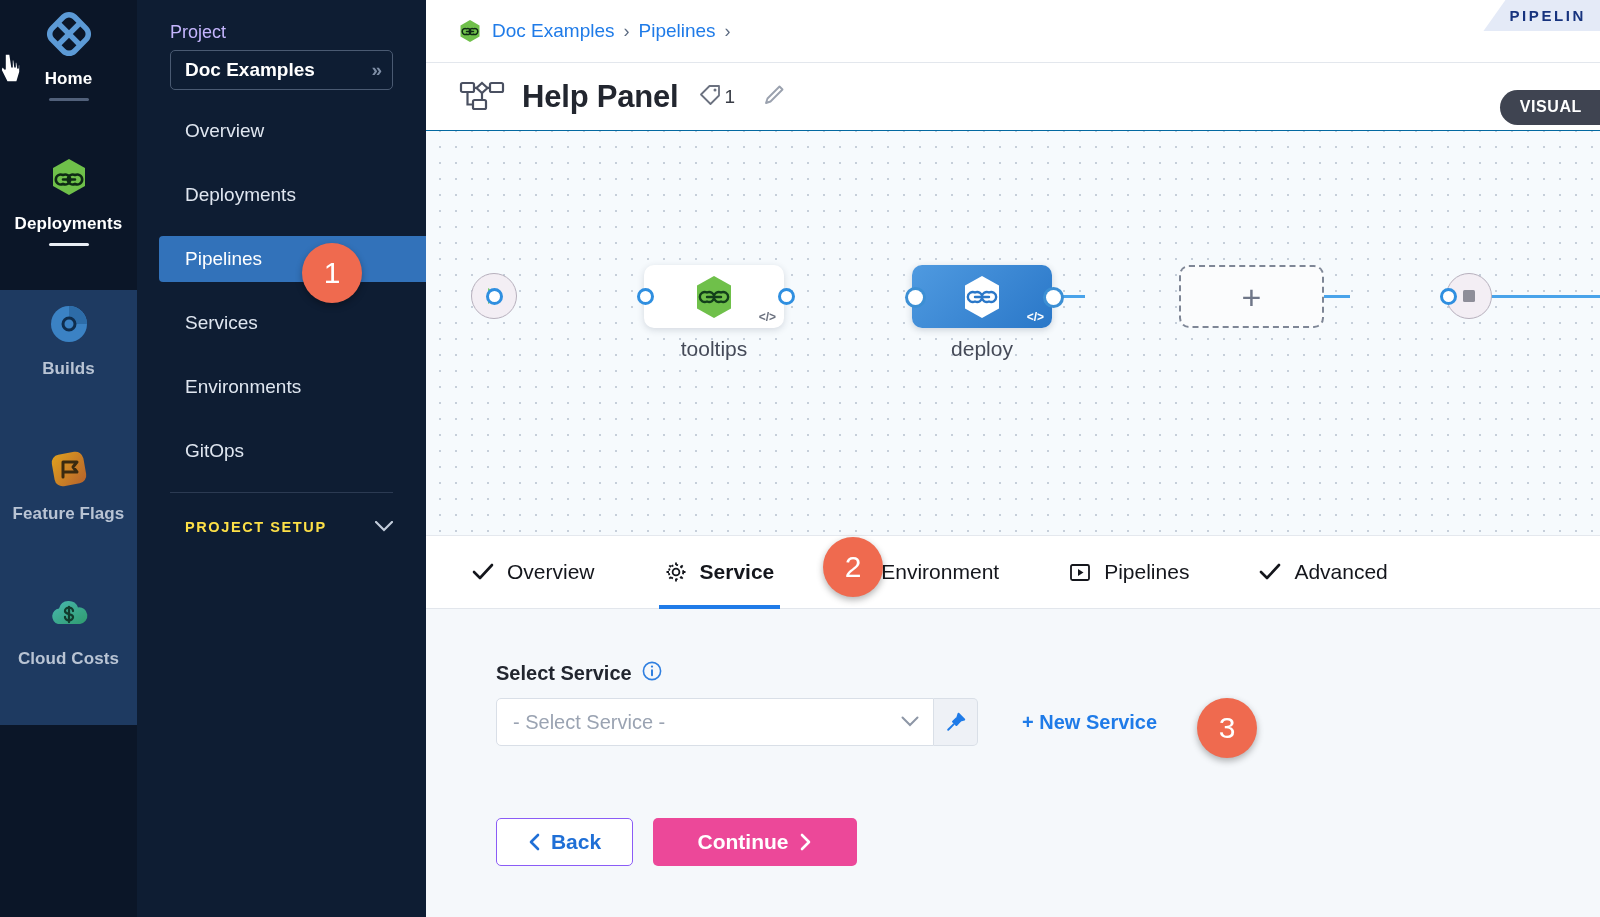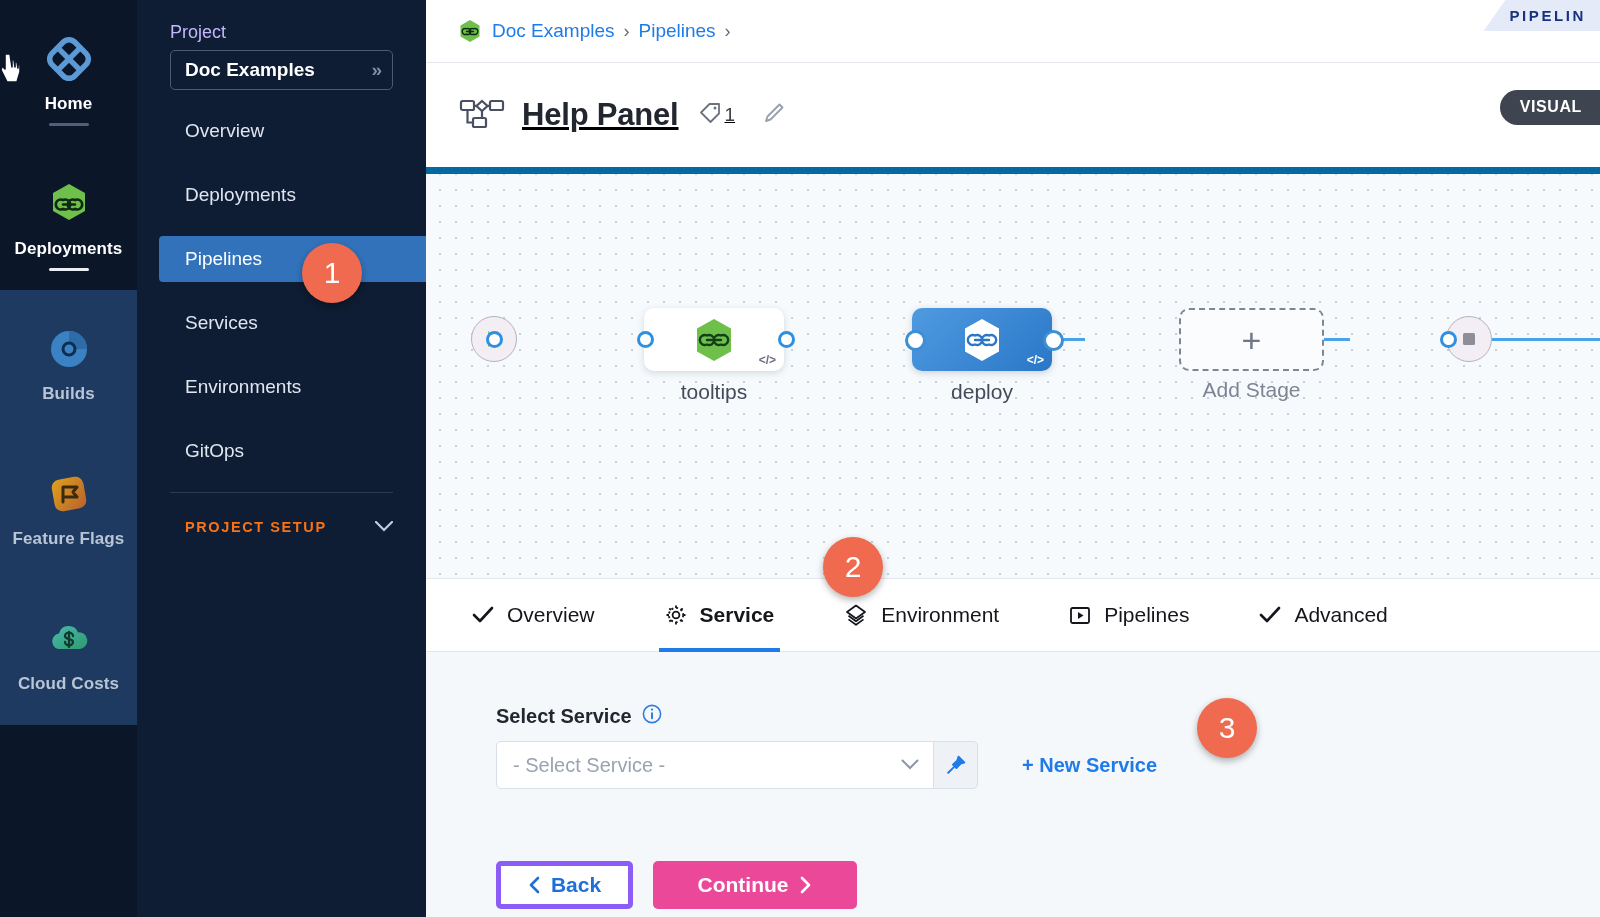--- a/index.html
+++ b/index.html
@@ -15,21 +15,21 @@
   .rail {
     width: 137px; flex: 0 0 137px;
     background: #0b1628;
     display: flex; flex-direction: column;
     position: relative; z-index: 5;
   }
   .rail-item {
     position: relative;
     display: flex; flex-direction: column; align-items: center;
     justify-content: flex-start;
-    padding-top: 34px;
+    padding-top: 9px;
     height: 145px;
     color: #b9c4d4;
     cursor: pointer;
   }
   .rail-item.dark { background: #0b1628; }
   .rail-item.lighter { background: #1e3a61; }
   .rail-item .ic { width: 50px; height: 50px; display:flex; align-items:center; justify-content:center; }
   .rail-label {
     margin-top: 10px; font-size: 17px; font-weight: 700;
     text-align: center; line-height: 1.2; letter-spacing: .1px;
@@ -73,21 +73,21 @@
   .nav-item.selected {
     background: #3272ba; color: #ffffff;
     margin-left: 22px; border-radius: 4px 0 0 4px; padding-left: 26px;
   }
   .nav-sep {
     margin: 12px 33px 0 33px; height: 1px; background: #2b3a52;
   }
   .nav-setup {
     margin-top: 26px; padding: 0 33px 0 48px;
     display: flex; align-items: flex-end; justify-content: space-between;
-    font-size: 14.5px; letter-spacing: 1.6px; font-weight: 700; color: #f97316;
+    font-size: 14.5px; letter-spacing: 1.6px; font-weight: 700; color: #fde047;
     cursor: pointer;
   }
 
   
   .main { flex: 1 1 auto; display: flex; flex-direction: column; background: #ffffff; position: relative; min-width: 0;}
 
   .breadcrumb-bar {
     height: 62px; display: flex; align-items: center; padding-left: 33px;
     background: #ffffff; position: relative;
   }
@@ -98,24 +98,23 @@
   .ribbon {
     position: absolute; right: 0; top: 0; height: 31px;
     background: #e4eaf7;
     display: flex; align-items: center;
     padding: 0 14px 0 26px;
     font-size: 15px; font-weight: 700; letter-spacing: 2.6px; color: #17337e;
     clip-path: polygon(22px 0, 100% 0, 100% 100%, 0 100%);
   }
 
   .title-bar {
-    height: 112px; border-top: 1px solid #e3e7ed; border-bottom: 7px solid #0369a1;
+    height: 69px; border-top: 1px solid #e3e7ed; border-bottom: 1px solid #0369a1;
     display: flex; align-items: center; padding-left: 33px; background: #fff;
     position: relative;
-    text-decoration: underline;
   }
   .pipe-icon { width: 46px; height: 34px; margin-right: 17px; }
   .page-title { font-size: 31px; font-weight: 700; color: #22262f; letter-spacing: -.2px; }
   .tagwrap { display:flex; align-items:center; margin-left: 18px; cursor:pointer;}
   .tag-count { font-size: 19px; color: #383c45; margin-left: 2px; }
   .edit-pencil { margin-left: 26px; cursor: pointer; }
   .visual-pill {
     position: absolute; right: 0px; top: 27px;
     background: #3f4451; color: #fff; font-size: 16px; font-weight: 700;
     letter-spacing: .6px; padding: 8px 18px 9px 20px;
@@ -204,21 +203,21 @@
     display: flex; align-items: center; justify-content: center; cursor: pointer;
   }
   .new-service {
     margin-left: 44px; color: #1f7be8; font-size: 20px; font-weight: 700; cursor: pointer;
   }
   .btn-row { display: flex; align-items: center; margin-top: 72px; }
   .btn {
     height: 48px; border-radius: 5px; display: flex; align-items: center;
     justify-content: center; font-size: 21px; font-weight: 700; cursor: pointer;
   }
-  .btn-back { width: 137px; background: #ffffff; border: 5px solid #8b5cf6; color: #1f6fd6; }
+  .btn-back { width: 137px; background: #ffffff; border: 1px solid #8b5cf6; color: #1f6fd6; }
   .btn-continue { width: 204px; background: #ec4899; color: #ffffff; margin-left: 20px; }
 
   
   .step-badge {
     position: absolute; width: 60px; height: 60px; border-radius: 50%;
     background: #ef6a4f; color: #ffffff;
     display: flex; align-items: center; justify-content: center;
     font-size: 30px; font-weight: 400;
     box-shadow: 0 3px 7px rgba(0,0,0,.3);
     z-index: 40;
@@ -434,21 +433,20 @@
         </div>
         <div class="stage-name">deploy</div>
       </div>
       <div class="port white-b" style="left:482px; top:159px; width:15px; height:15px;"></div>
       <div class="port white-b" style="left:620px; top:159px; width:15px; height:15px;"></div>
 
       <div class="node" style="left:753px; top:134px;">
         <div class="stage-card dashed">
           <span class="plus-sign">+</span>
         </div>
-        <div class="stage-name" style="top:70px; color:#7d8494;">Add Stage</div>
       </div>
 
       <div class="node" style="left:1020px; top:142px;">
         <div class="term-circle">
           <svg width="18" height="18" viewBox="0 0 18 18">
             <rect x="3" y="3" width="12" height="12" rx="1.5" fill="#8e8e99"></rect>
           </svg>
         </div>
       </div>
       <div class="port" style="left:1014px; top:157px;"></div>

